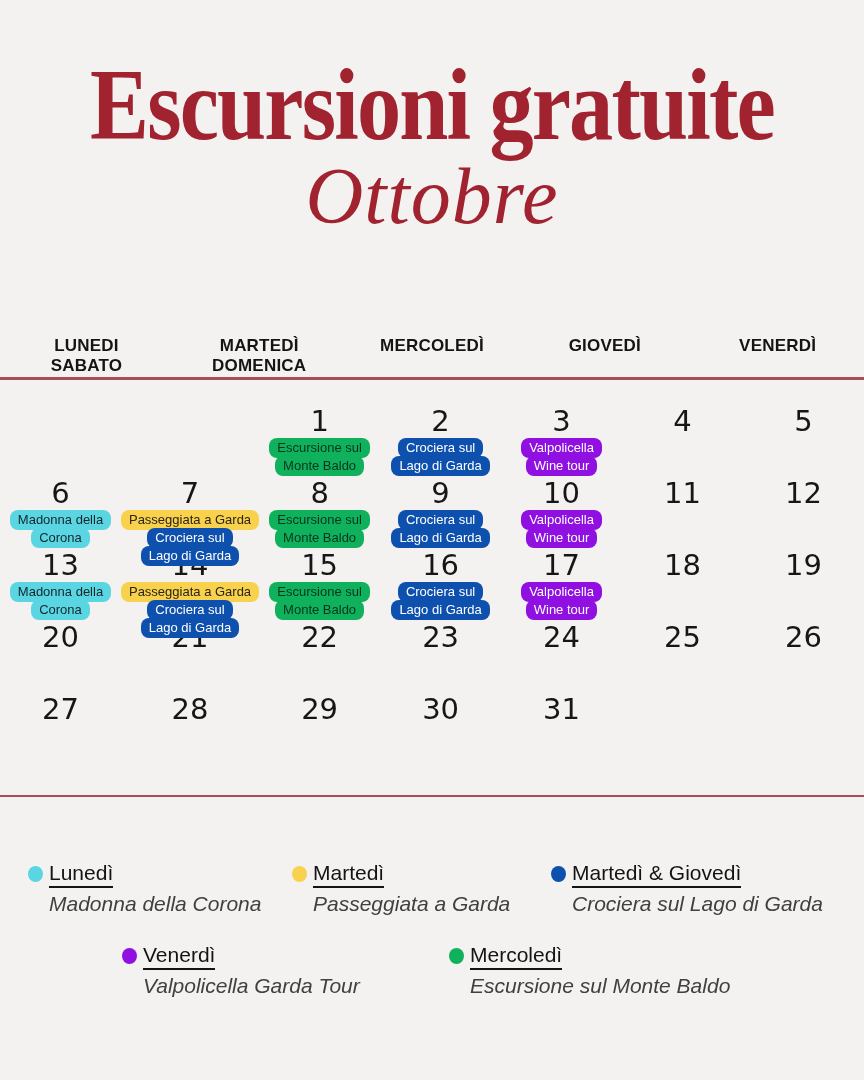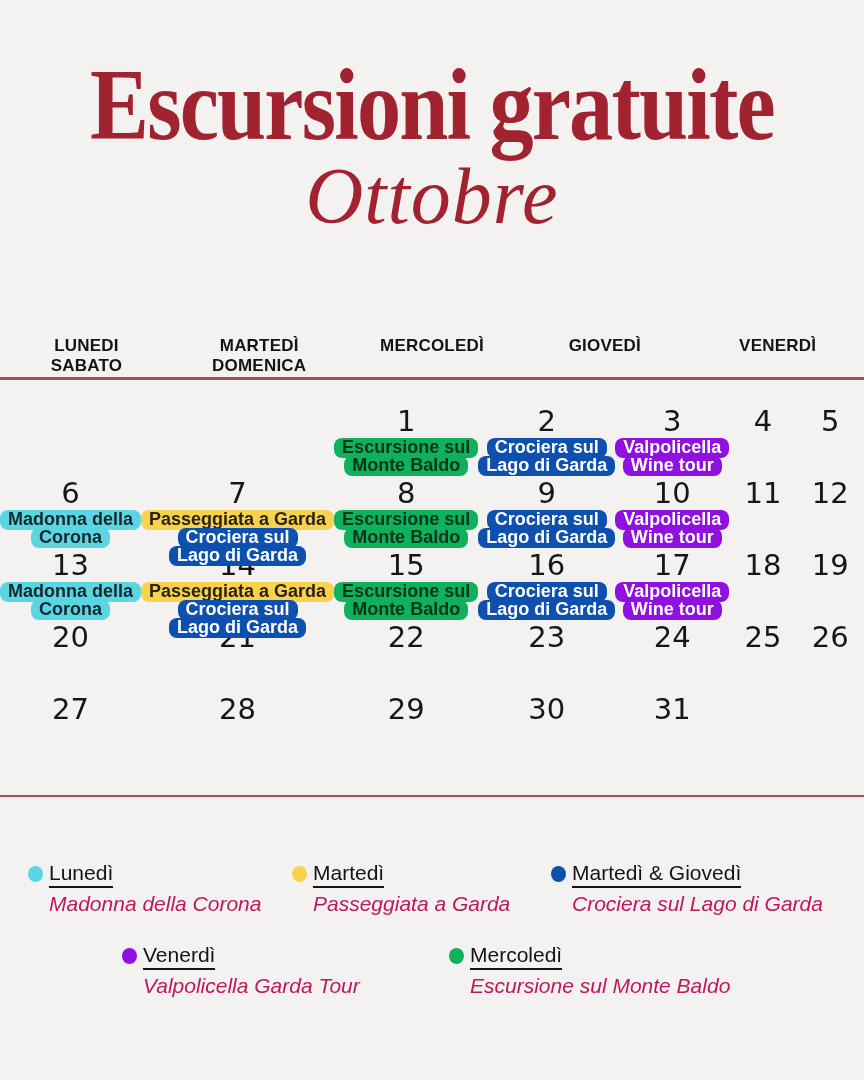--- a/index.html
+++ b/index.html
@@ -72,22 +72,22 @@
     font-family:"DejaVu Sans", sans-serif;
     font-size:29px;
     line-height:30px;
     font-weight:400;
     color:#161616;
   }
   .badge { display:flex; flex-direction:column; align-items:center; margin-top:2px; position:relative; z-index:2; }
   .badge + .badge { margin-top:-2px; }
   .badge-line {
     display:inline-block;
-    font-weight:700;
-    font-size:18px;
+    font-weight:400;
+    font-size:13px;
     line-height:15px;
     padding:2px 8px 3px;
     border-radius:8px;
     white-space:nowrap;
   }
   .badge-line + .badge-line { margin-top:-2px; }
 
   
   .legend { position:absolute; top:0; left:0; width:864px; height:1080px; pointer-events:none; }
   .legend-item { position:absolute; display:flex; align-items:flex-start; }
@@ -107,21 +107,21 @@
     line-height:25px;
     color:#141414;
     border-bottom:2px solid #141414;
     padding-bottom:1px;
     white-space:nowrap;
   }
   .legend-event {
     font-style:italic;
     font-size:21px;
     line-height:26px;
-    color:#be185d;
+    color:#404040;
     margin-top:3px;
     white-space:nowrap;
   }
 </style>
 </head>
 <body>
 
 <div class="page">
 
   <div class="title-block">

